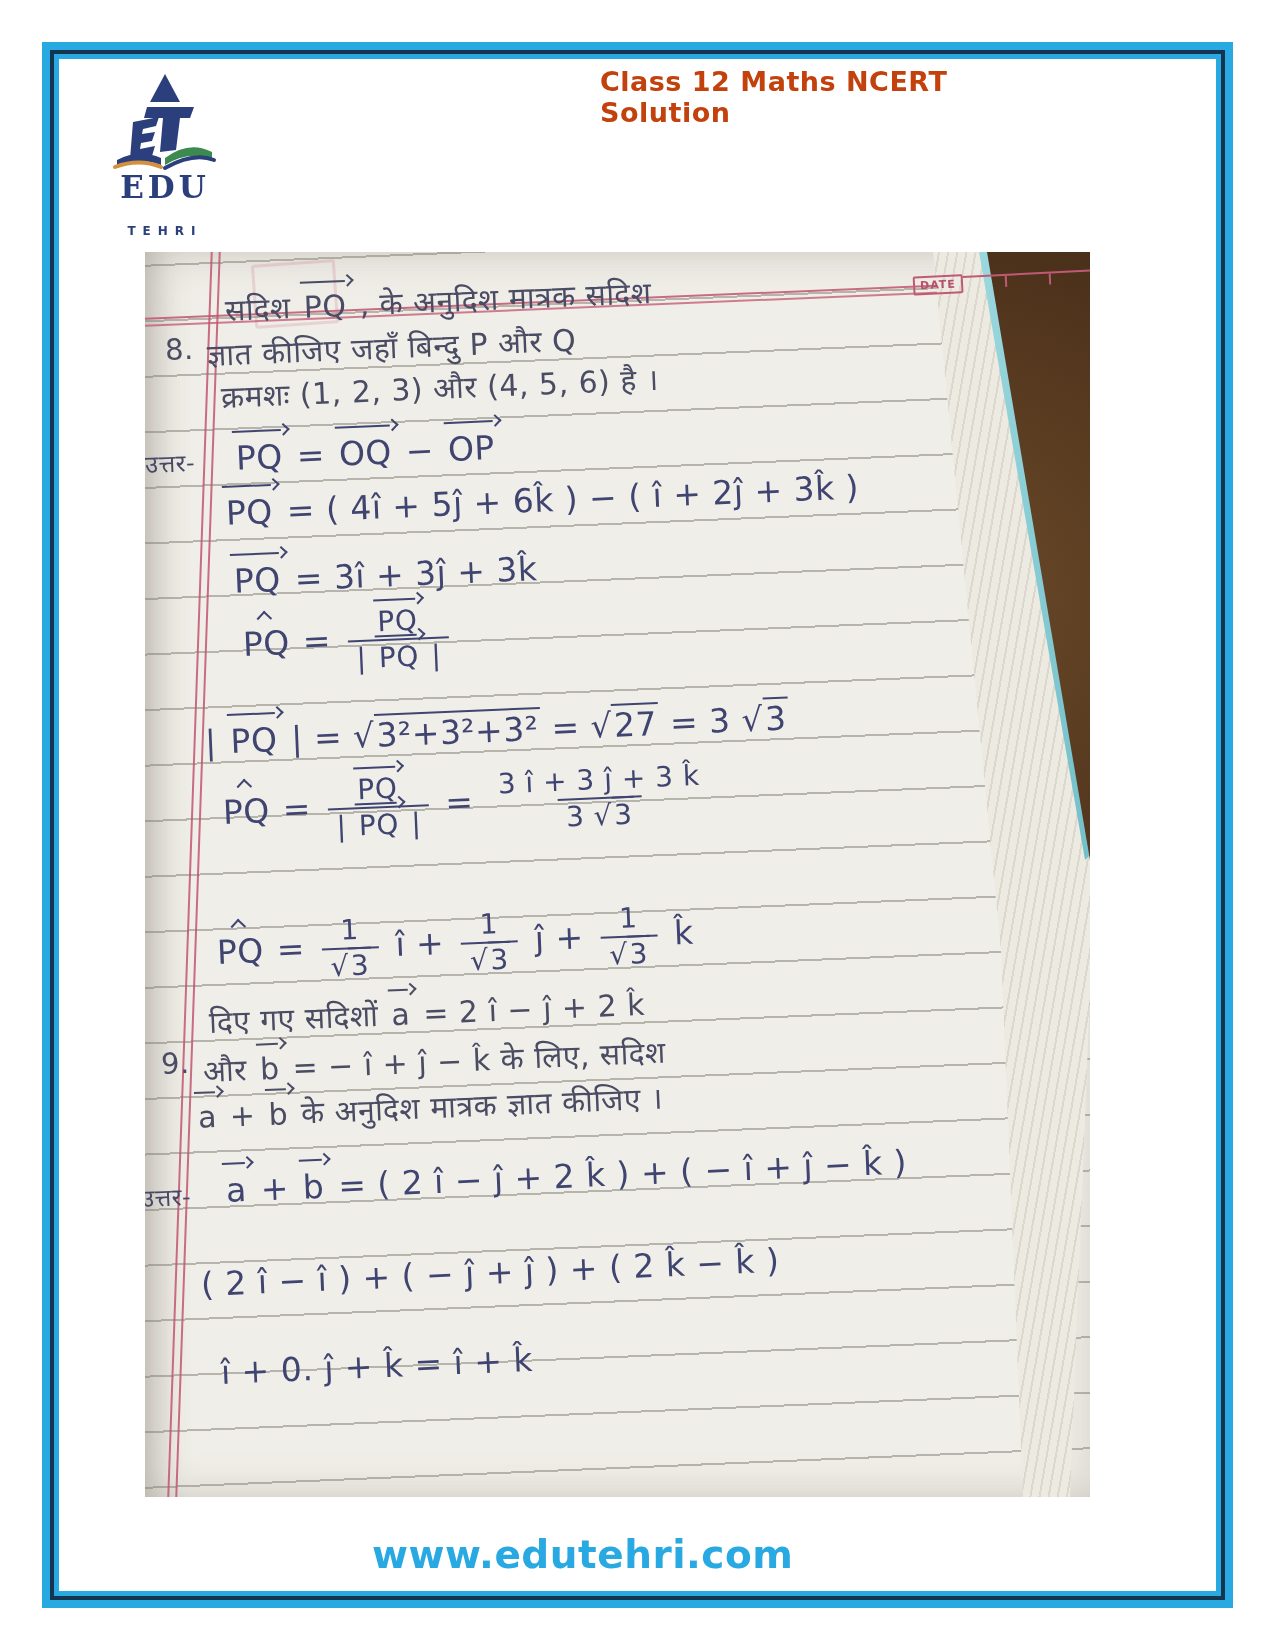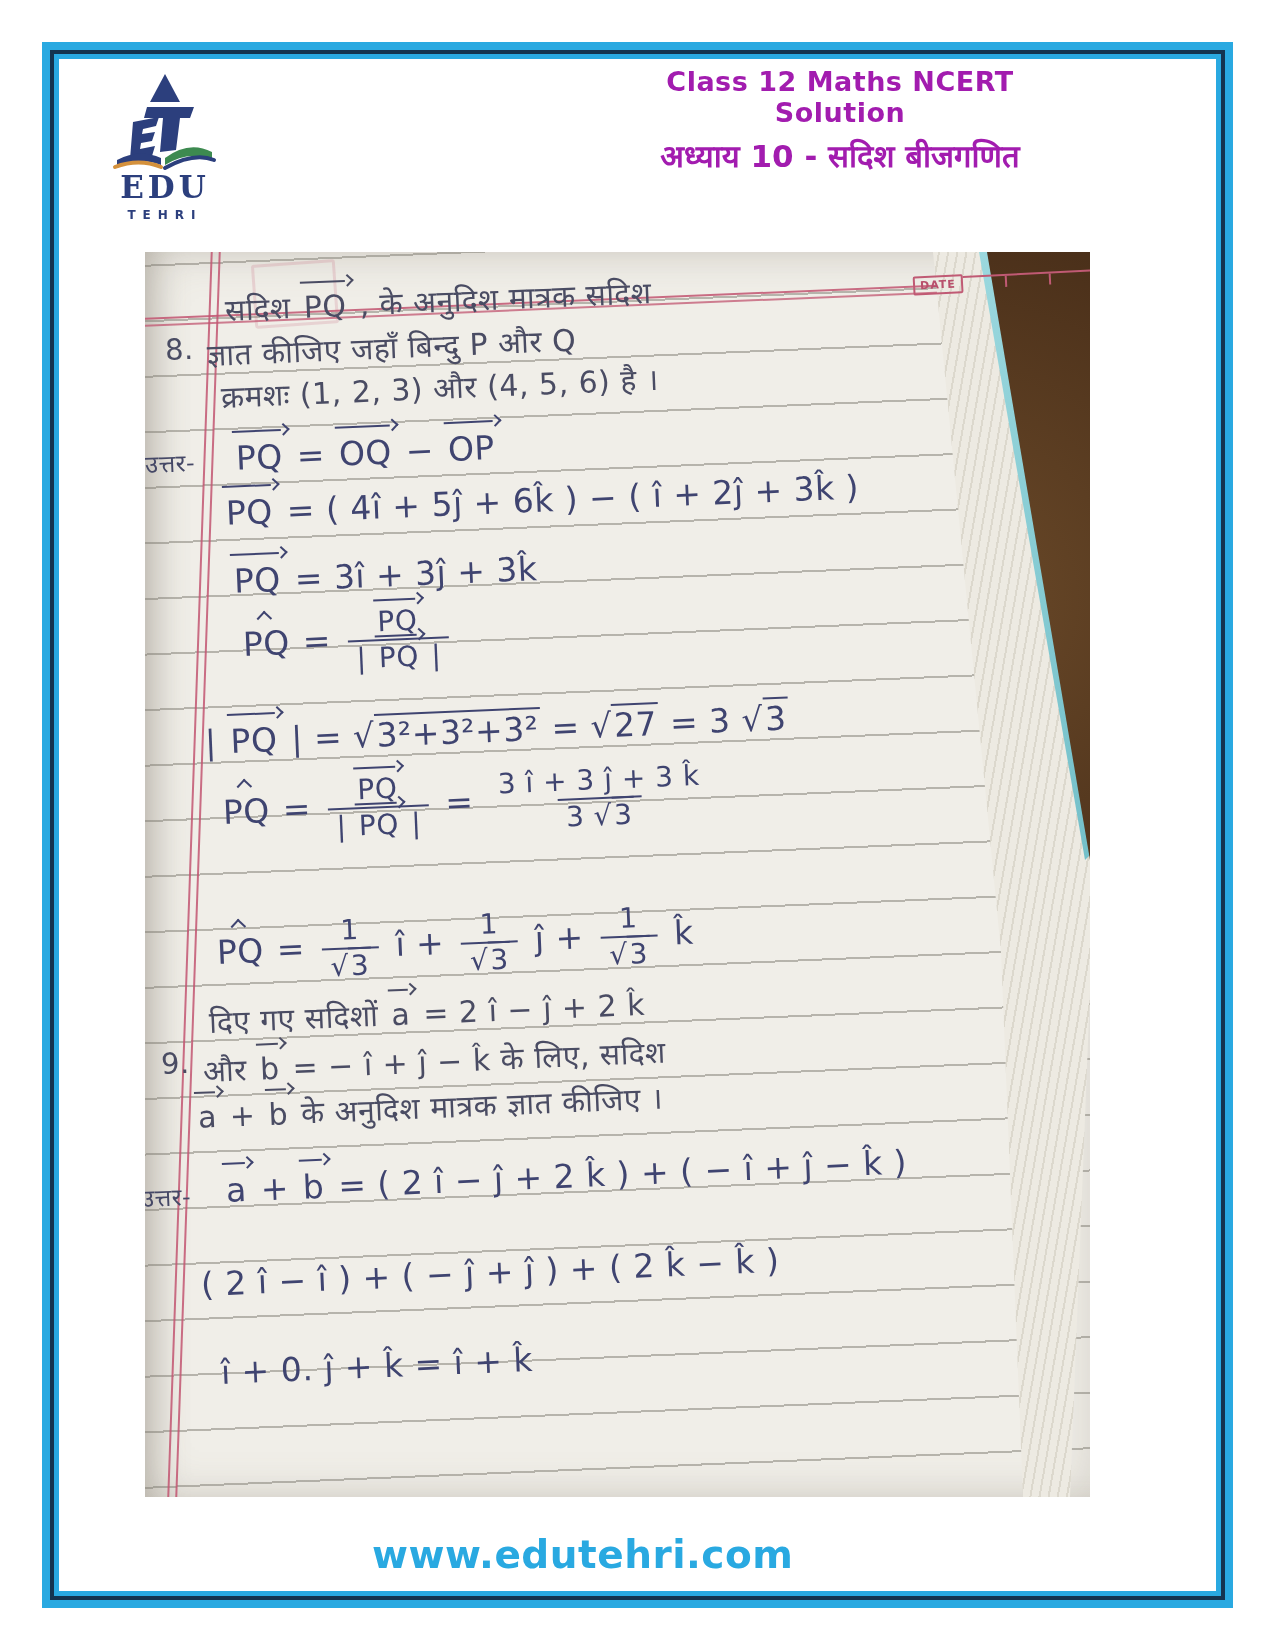--- a/index.html
+++ b/index.html
@@ -11,23 +11,23 @@
   .frame{
     position:absolute;inset:50px;border:4px solid #14344f;
     outline:8px solid #29a9e1;box-shadow:inset 0 0 0 5px #29a9e1;
     pointer-events:none;
   }
   
   .brand{position:absolute;left:90px;top:72px;width:150px;text-align:center;}
   .brand svg{display:block;margin:0 auto;}
   .brand-edu{font-family:"DejaVu Serif",serif;font-weight:bold;color:#2c3f7d;
     font-size:31px;letter-spacing:4px;line-height:1;}
-  .brand-tehri{font-size:12px;letter-spacing:7px;color:#2c3f7d;font-weight:bold;margin-top:5px;}
+  .brand-tehri{font-size:12px;letter-spacing:7px;color:#2c3f7d;font-weight:bold;margin-top:21px;}
   
-  .header-text{position:absolute;left:600px;top:66px;width:480px;text-align:center;color:#a21caf;}
+  .header-text{position:absolute;left:600px;top:66px;width:480px;text-align:left;color:#c2410c;}
   .header-title{font-size:27px;font-weight:bold;letter-spacing:.5px;}
   .header-subtitle{font-size:31px;font-weight:bold;margin-top:6px;}
   
   .photo{
     position:absolute;left:145px;top:252px;width:945px;height:1245px;
     background:#f0eee8;overflow:hidden;
     box-shadow:inset 25px 0 35px -18px rgba(110,100,85,.35), inset 0 0 45px rgba(120,110,95,.22);
   }
   .ruled{position:absolute;inset:-60px;transform:rotate(-2.4deg);
     background:repeating-linear-gradient(180deg,transparent 0,transparent 53.5px,
@@ -95,21 +95,20 @@
     <path d="M16 95 Q40 86 62 95" stroke="#d4913c" stroke-width="4" fill="none" stroke-linecap="round"></path>
     <path d="M66 86 Q90 68 113 80 L113 88 Q90 78 66 93 Z" fill="#3d8a50"></path>
     <path d="M66 96 Q95 80 115 88" stroke="#2c3f7d" stroke-width="4" fill="none" stroke-linecap="round"></path>
   </svg>
   <div class="brand-edu">EDU</div>
   <div class="brand-tehri">TEHRI</div>
 </div>
 
 <div class="header-text">
   <div class="header-title">Class 12 Maths NCERT Solution</div>
-  <div class="header-subtitle">अध्याय 10 - सदिश बीजगणित</div>
 </div>
 
 <div class="photo">
   <div class="ruled"></div>
   <div class="pink-top"></div>
   <div class="margin"></div>
   <div class="edge-strip"></div>
   <div class="teal-edge"></div>
   <div class="brown"></div>
   <div class="faint-stamp"></div>

